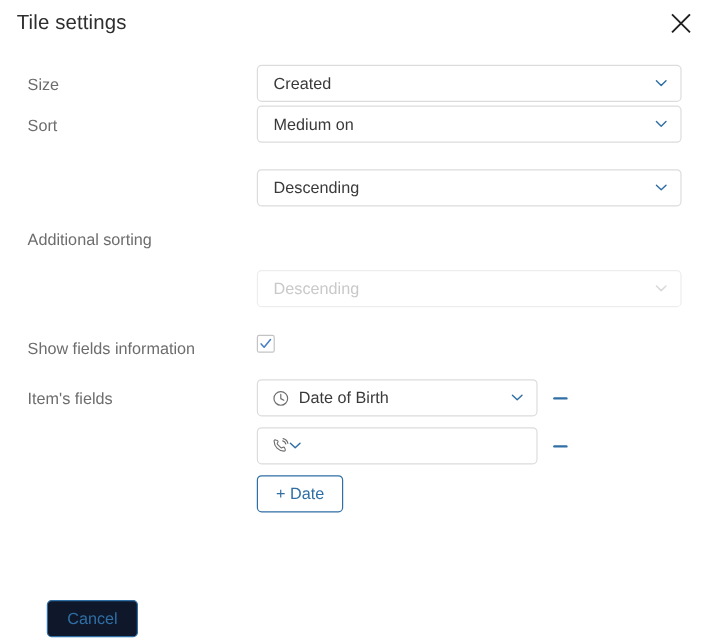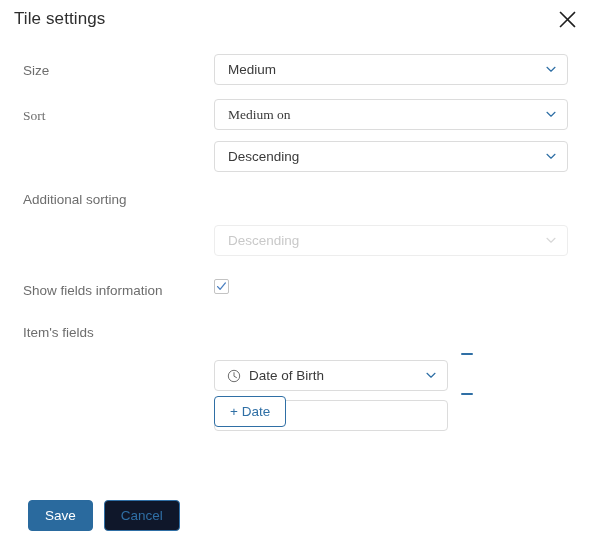--- a/index.html
+++ b/index.html
@@ -85,21 +85,21 @@
     height: 31px;
     background: #ffffff;
     border: 1px solid #dcdcdc;
     border-radius: 4px;
     display: flex;
     align-items: center;
     cursor: pointer;
     overflow: hidden;
   }
   .select.wide  { width: 354px; }
-  .select.narrow{ width: 234px; margin-top: 44px; }
+  .select.narrow{ width: 234px; }
   .select.disabled {
     border-color: #ededed;
     background: #ffffff;
     cursor: default;
   }
   .select .sel-icon {
     flex: 0 0 auto;
     margin-left: 11px;
     width: 15px;
     height: 15px;
@@ -238,31 +238,31 @@
     </span>
   </button>
 </div>
 
 <div class="form-body">
 
   <div class="form-row" style="top:4px;">
     <div class="row-label">Size</div>
     <div class="control-wrap">
       <div class="select wide">
-        <span class="sel-text">Medium</span>
+        <span class="sel-text">Created</span>
         <span class="chevron">
           <svg width="10" height="7" viewBox="0 0 10 7" aria-hidden="true">
             <path d="M1 1.3 L5 5.2 L9 1.3" stroke="currentColor" stroke-width="1.2" fill="none" stroke-linecap="round" stroke-linejoin="round"></path>
           </svg>
         </span>
       </div>
     </div>
   </div>
 
-  <div class="form-row" style="top:49px;font-family:Liberation Serif, serif;">
+  <div class="form-row" style="top:38px;">
     <div class="row-label">Sort</div>
     <div class="control-wrap">
       <div class="select wide">
         <span class="sel-text">Medium on</span>
         <span class="chevron">
           <svg width="10" height="7" viewBox="0 0 10 7" aria-hidden="true">
             <path d="M1 1.3 L5 5.2 L9 1.3" stroke="currentColor" stroke-width="1.2" fill="none" stroke-linecap="round" stroke-linejoin="round"></path>
           </svg>
         </span>
       </div>
@@ -363,15 +363,14 @@
 
   <div class="form-row" style="top:346px;">
     <div class="control-wrap">
       <button class="add-field-btn">+ Date</button>
     </div>
   </div>
 
 </div>
 
 <div class="dialog-footer">
-  <button class="btn btn-primary">Save</button>
   <button class="btn btn-secondary">Cancel</button>
 </div>
 
 </body></html>

